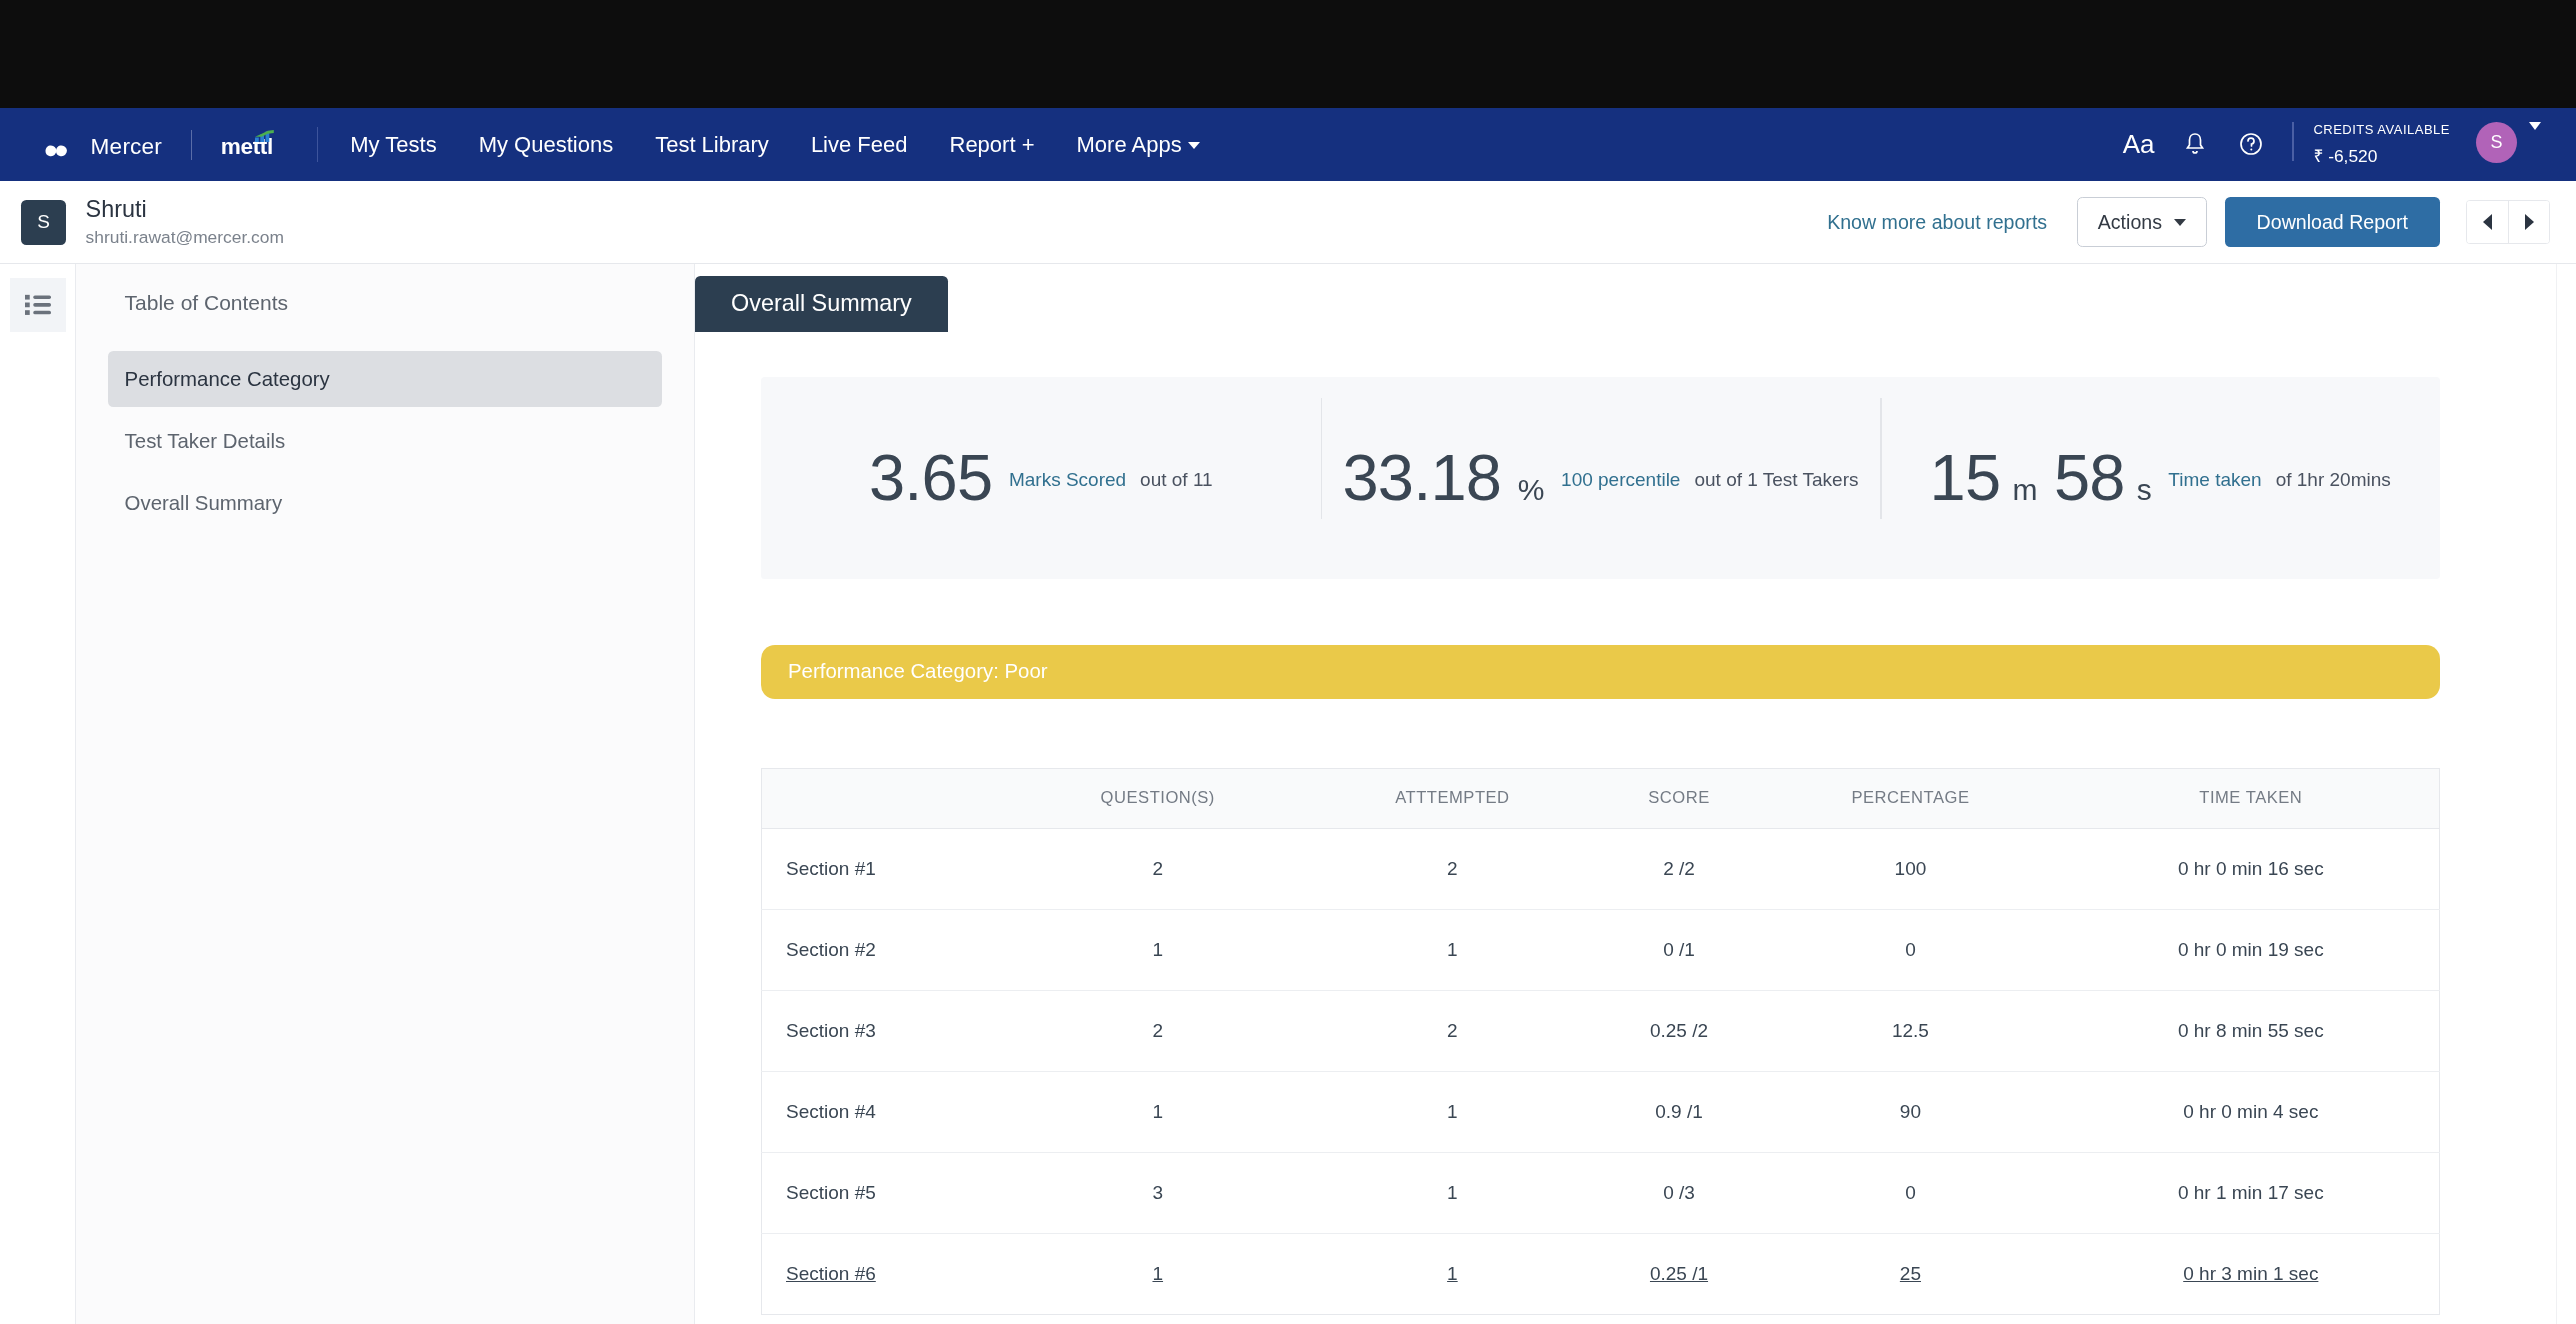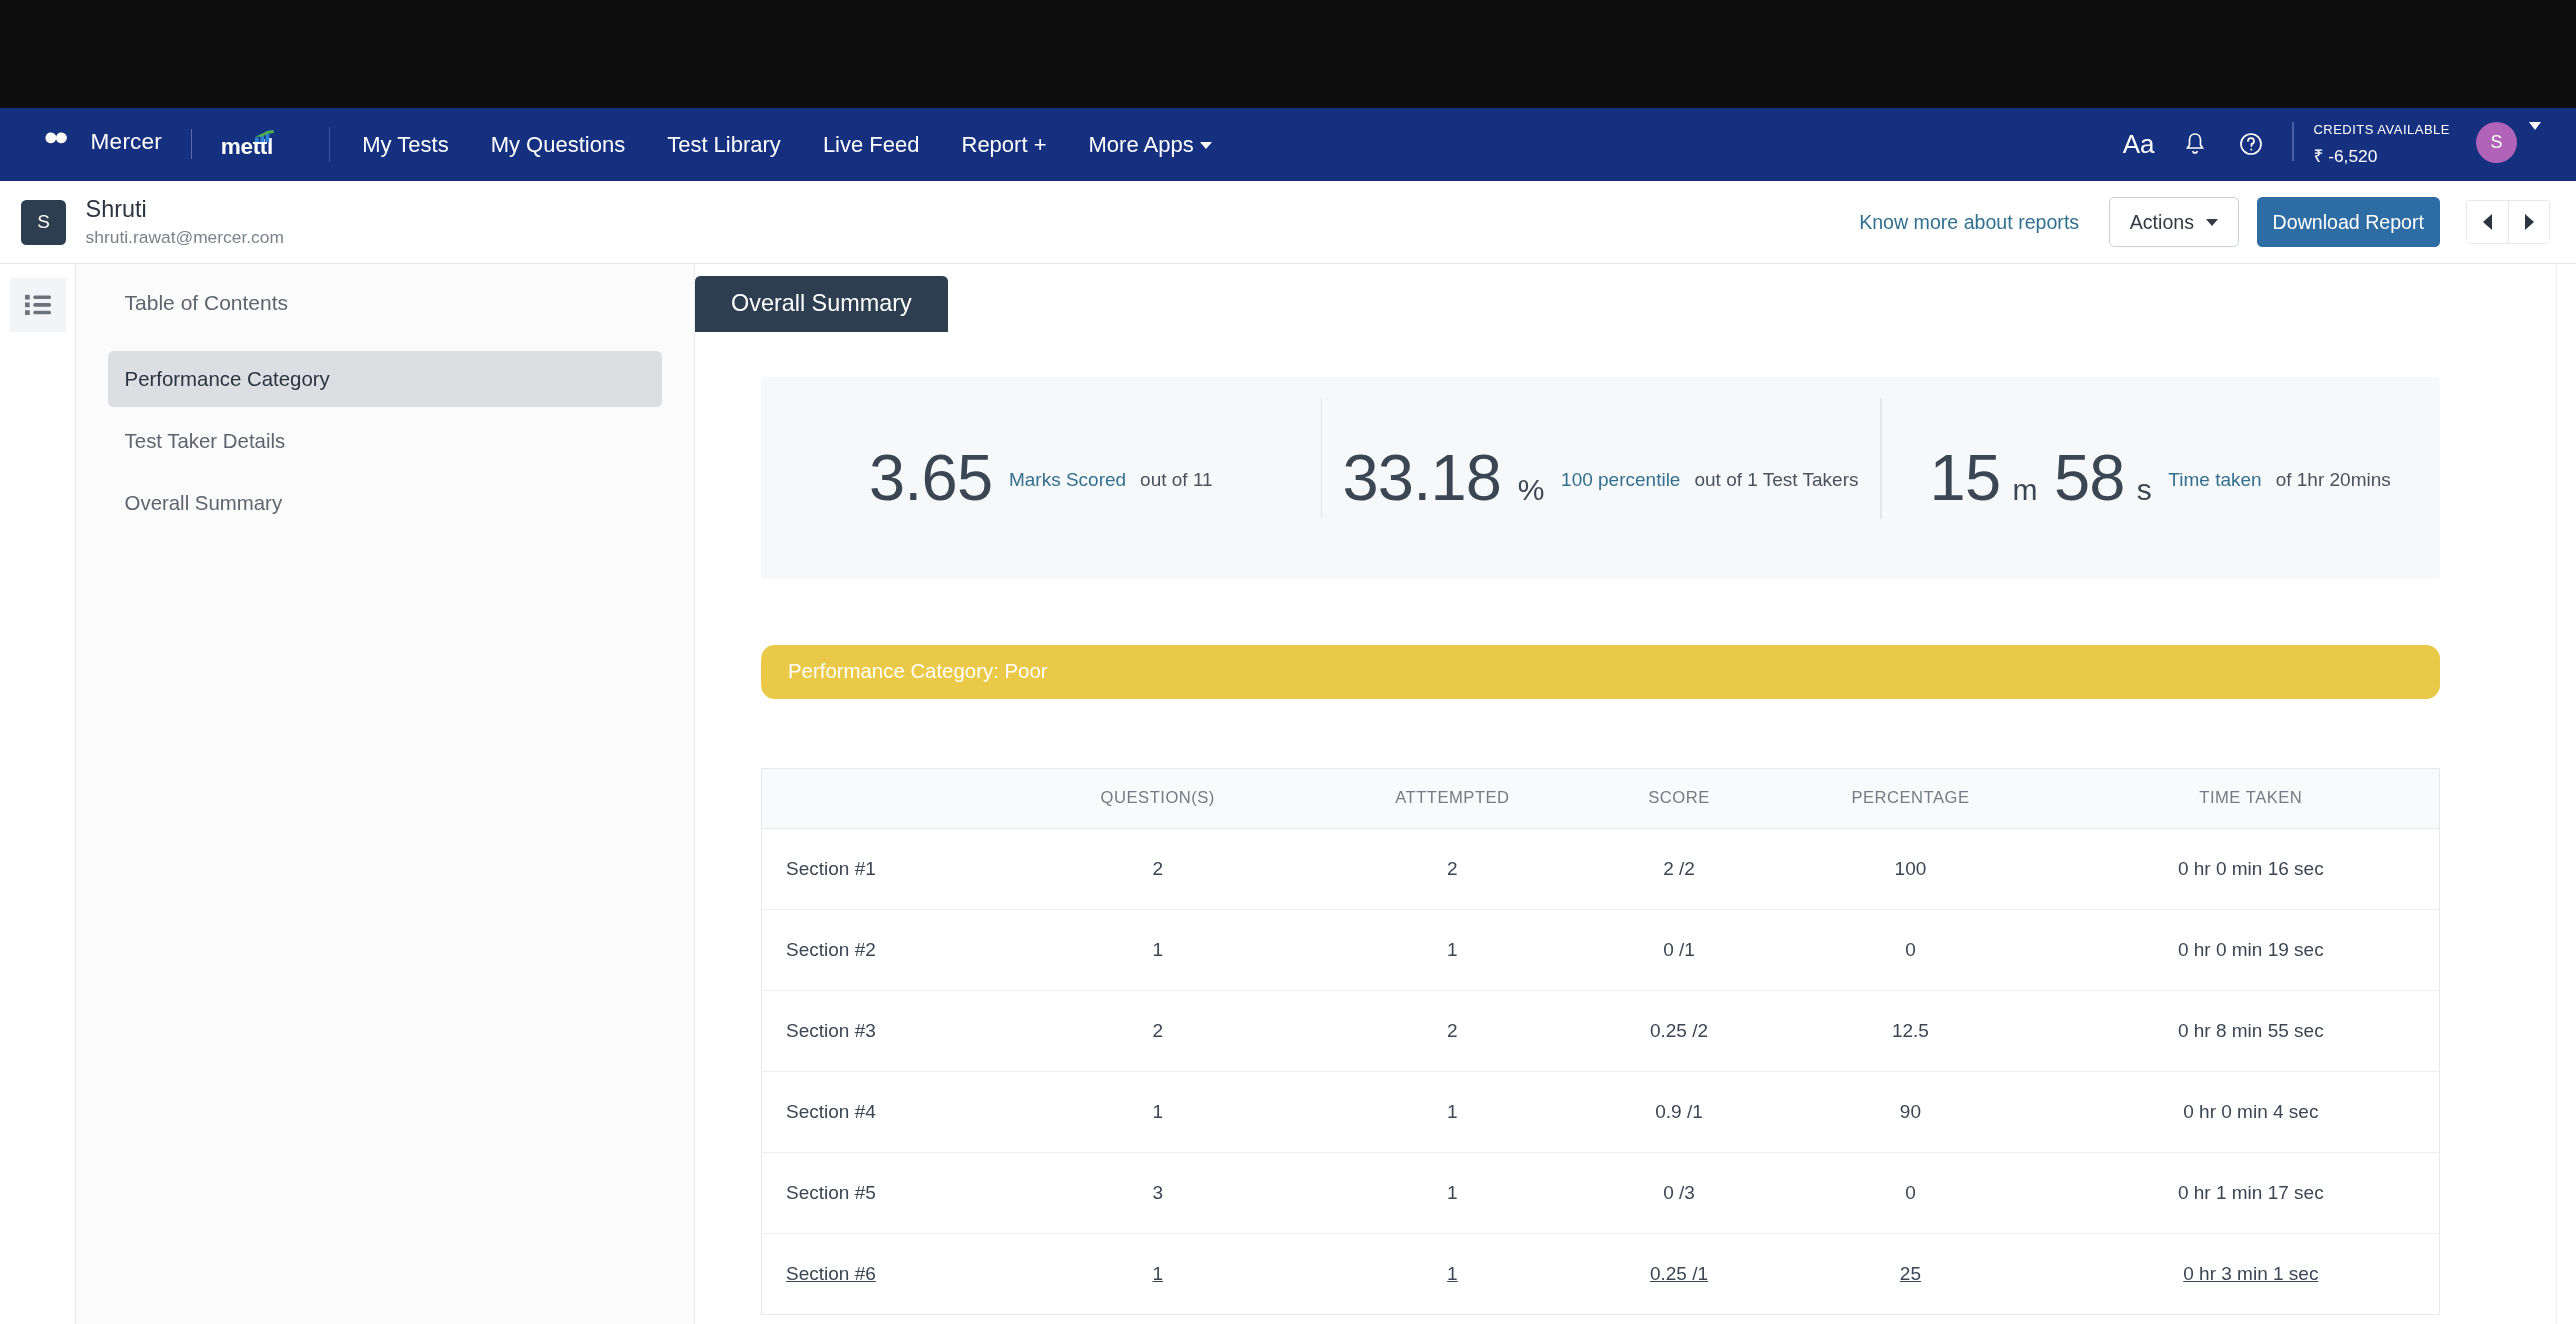--- a/index.html
+++ b/index.html
@@ -21,23 +21,22 @@
   .navbar {
     height: 73px;
     background: #15307f;
     display: flex;
     align-items: center;
     padding: 0 35px 0 44px;
     width: 100%;
   }
   .brand {
     display: flex;
-    align-items: flex-start;
+    align-items: flex-end;
     gap: 13.6px;
-    margin-right: 12px;
   }
   .brand-swoosh {
     width: 33px; height: 18px;
     position: relative;
   }
   .brand-name {
     color: #ffffff;
     font-size: 22.6px;
     letter-spacing: 0.2px;
   }
@@ -193,21 +192,21 @@
     border-left: 6px solid transparent;
     border-right: 6px solid transparent;
     border-top: 7.5px solid #333a44;
     margin-left: 12px;
   }
   .btn-download {
     background: #2e6da4;
     border: none;
     border-radius: 5.3px;
     height: 50px;
-    padding: 0 16px;
+    padding: 0 32px;
     font-size: 19.6px;
     color: #ffffff;
     display: flex;
     align-items: center;
     cursor: pointer;
     margin-right: 26px;
   }
   .pager {
     display: flex;
     align-items: center;

